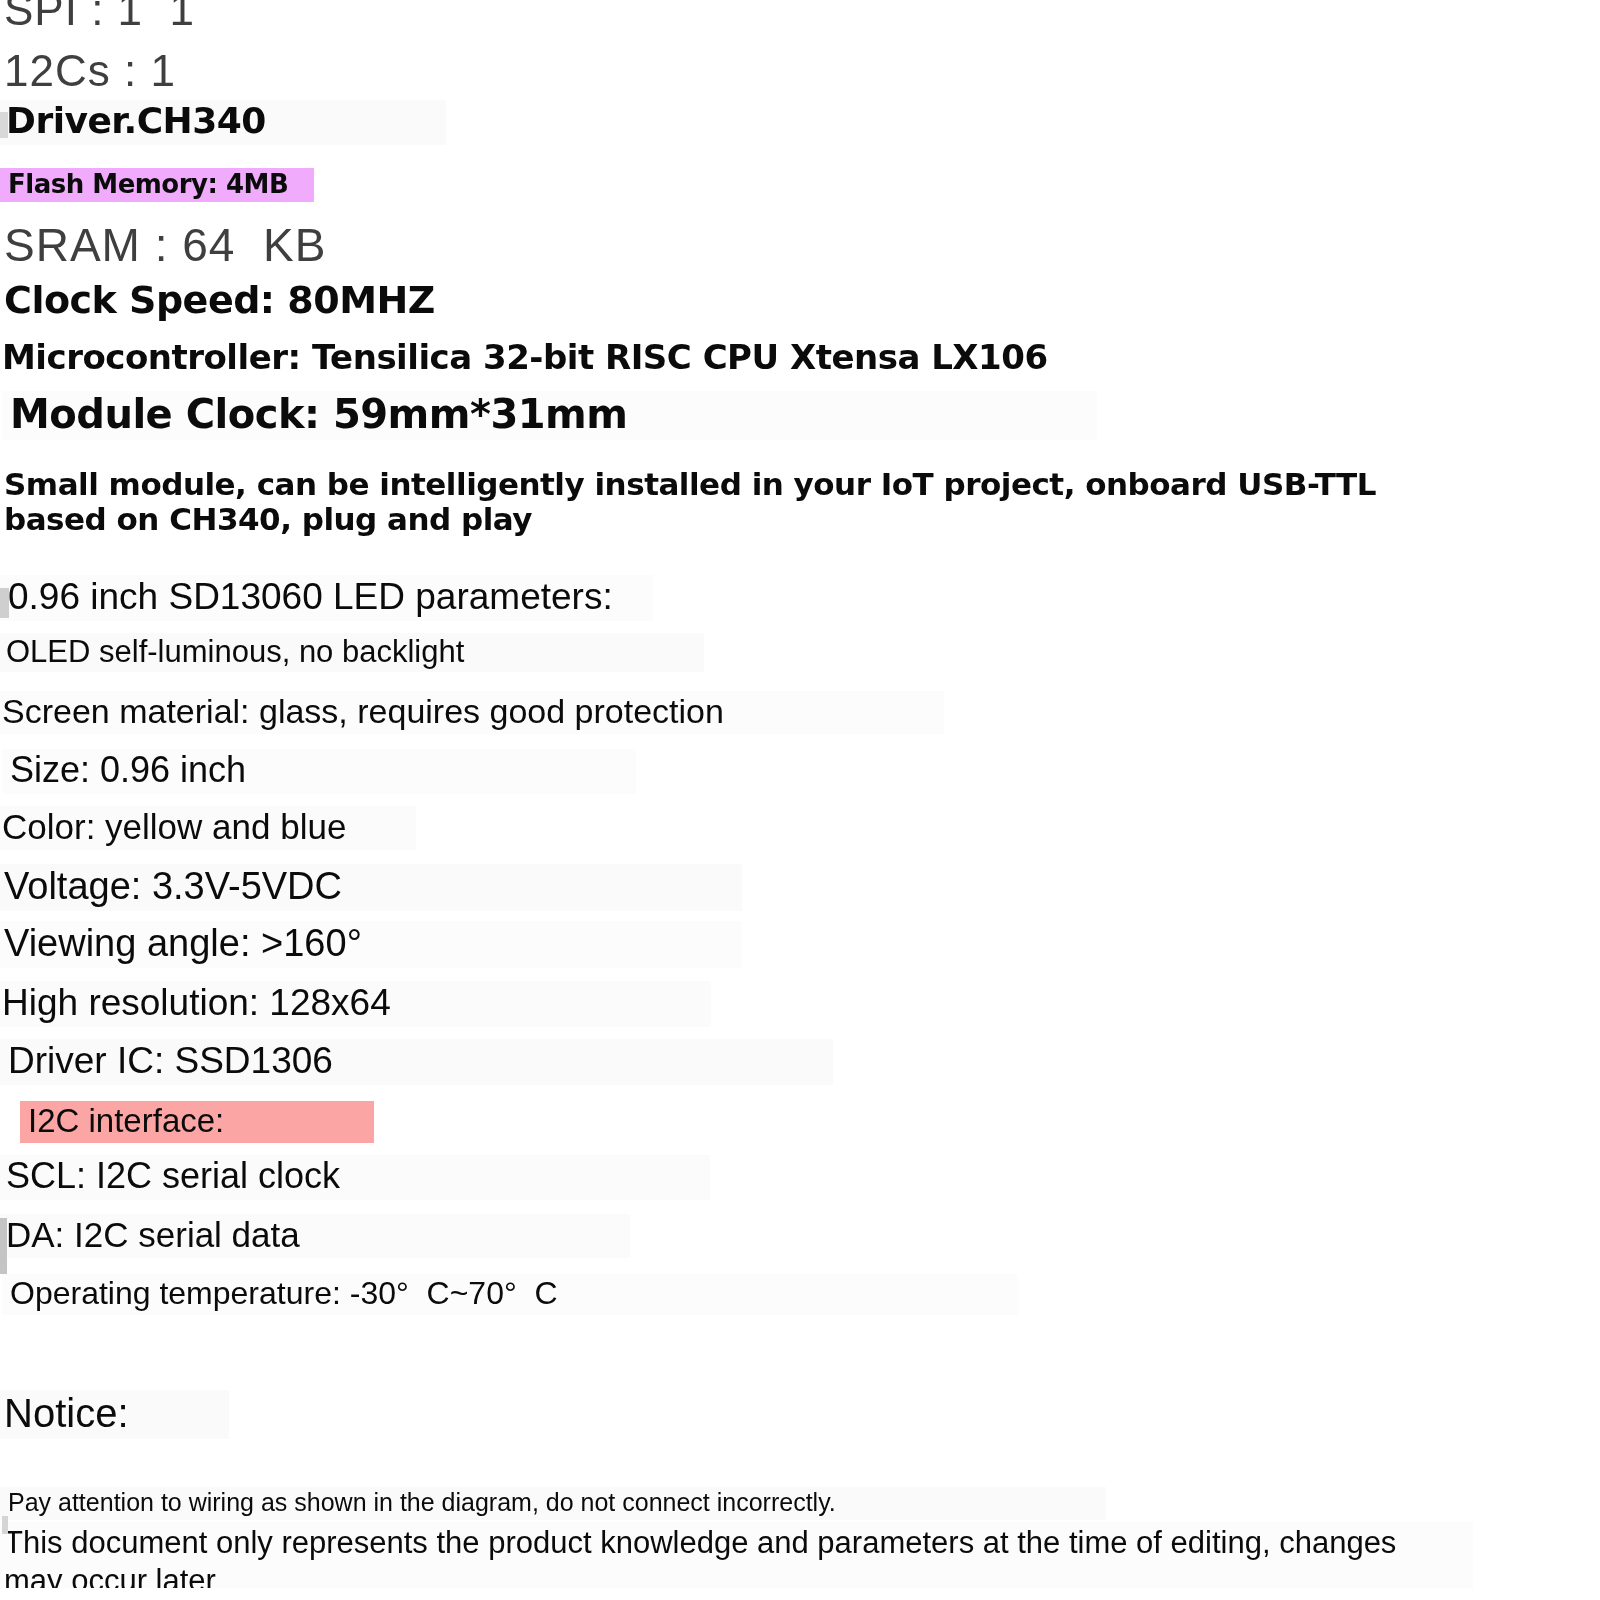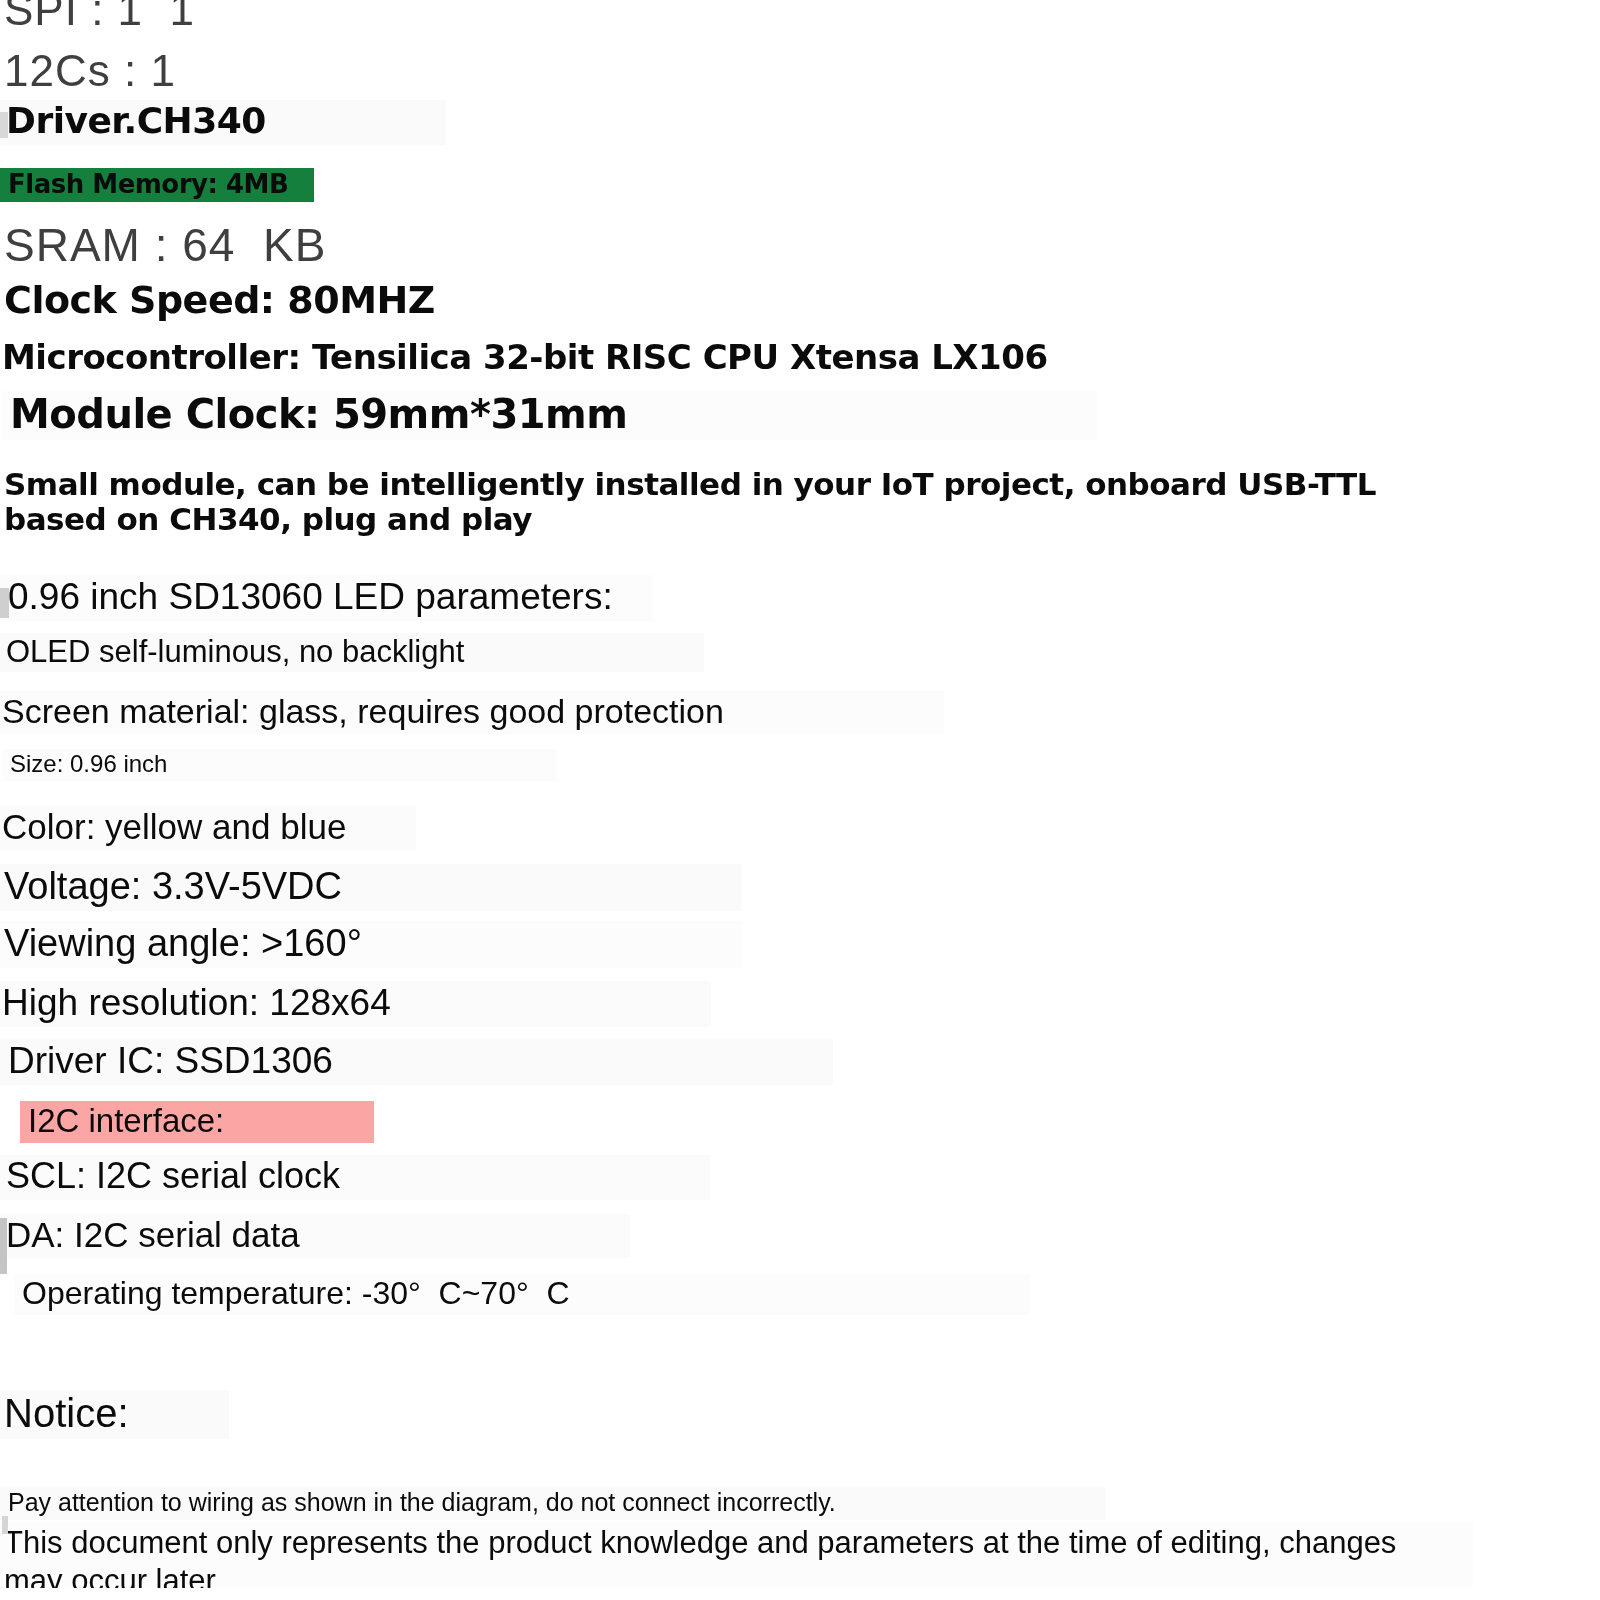--- a/index.html
+++ b/index.html
@@ -19,39 +19,39 @@
     line-height:1.08;
   }
   .wrap{white-space:pre-wrap;}
   .gray{color:#3f3f3f;font-weight:400;letter-spacing:1px;}
   .heavy{font-family:"DejaVu Sans", sans-serif;font-weight:700;letter-spacing:-0.5px;}
   .bold{font-family:"Liberation Sans", sans-serif;font-weight:400;}
 
   .l1 {top:-16px; left:-4px; font-size:44px;}
   .l2 {top:45px;  left:-4px; font-size:44px;}
   .l3 {top:100px; left:-2px; font-size:36px; background:#fafafa; padding-right:180px;}
-  .l4 {top:168px; left:0px;  font-size:26px; background:#15803d; padding-right:26px;}
+  .l4 {top:168px; left:0px;  font-size:26px; background:#f0abfc; padding-right:26px;}
   .l5 {top:219px; left:-4px; font-size:46px;}
   .l6 {top:278px; left:-4px; font-size:38px;}
   .l7 {top:337px; left:-6px; font-size:34px;}
   .l8 {top:391px; left:2px;  font-size:40px; background:#fcfcfc; padding-right:470px;}
   .l9 {top:465px; left:-4px; font-size:31px; width:1460px; line-height:1.12;}
   .l10{top:575px; left:0px;  font-size:37px; background:#fcfcfc; padding-right:40px;}
   .l11{top:633px; left:-2px; font-size:31px; background:#fafafa; padding-right:240px;}
   .l12{top:691px; left:-6px; font-size:34px; background:#fcfcfc; padding-right:220px;}
-  .l13{top:749px; left:2px;  font-size:24px; background:#fcfcfc; padding-right:390px;}
+  .l13{top:749px; left:2px;  font-size:36px; background:#fcfcfc; padding-right:390px;}
   .l14{top:806px; left:-6px; font-size:35px; background:#fbfbfb; padding-right:70px;}
   .l15{top:864px; left:-4px; font-size:38px; background:#fafafa; padding-right:400px;}
   .l16{top:921px; left:-4px; font-size:38px; background:#fcfcfc; padding-right:380px;}
   .l17{top:981px; left:-6px; font-size:37px; background:#fbfbfb; padding-right:320px;}
   .l18{top:1039px;left:0px;  font-size:37px; background:#fafafa; padding-right:500px;}
   .l19{top:1101px;left:20px;  font-size:33px; background:#fca5a5; padding-right:150px;}
   .l20{top:1155px;left:-2px; font-size:36px; background:#fbfbfb; padding-right:370px;}
   .l21{top:1214px;left:-2px; font-size:35px; background:#fbfbfb; padding-right:330px;}
-  .l22{top:1274px;left:2px;  font-size:32px; background:#fcfcfc; padding-right:460px;margin-left:12px;}
+  .l22{top:1274px;left:2px;  font-size:32px; background:#fcfcfc; padding-right:460px;}
   .l23{top:1330px;left:6px;  font-size:40px; letter-spacing:1px; background:#fcfcfc; padding-right:450px;}
   .l24{top:1390px;left:-4px; font-size:40px; background:#fafafa; padding-right:100px;}
   .l25{top:1487px;left:0px;  font-size:25px; background:#fafafa; padding-right:270px;text-align:center;}
   .l26{top:1522px;left:-4px; font-size:31px; width:1445px; line-height:1.22; background:#fcfcfc;}
 
   .artifact{position:absolute;background:#cccccc;}
   .a1{left:0;top:112px;width:8px;height:26px;background:#d8d8d8;}
   .a2{left:0;top:588px;width:9px;height:30px;background:#cfcfcf;}
   .a3{left:0;top:1218px;width:7px;height:56px;background:#c4c4c4;}
   .a4{left:2px;top:1516px;width:6px;height:18px;background:#d5d5d5;}

